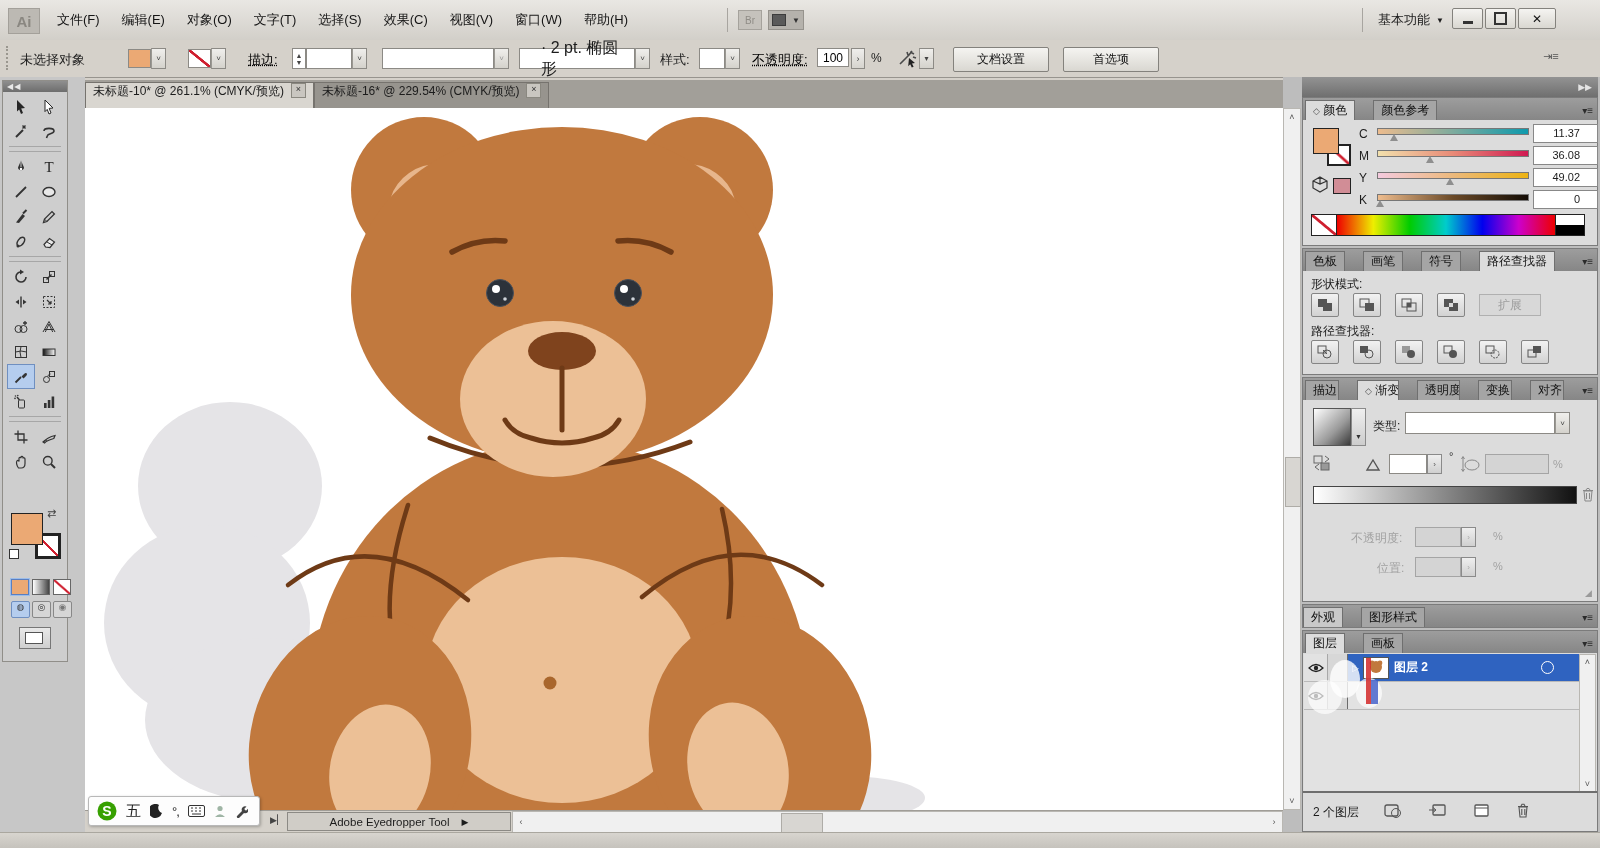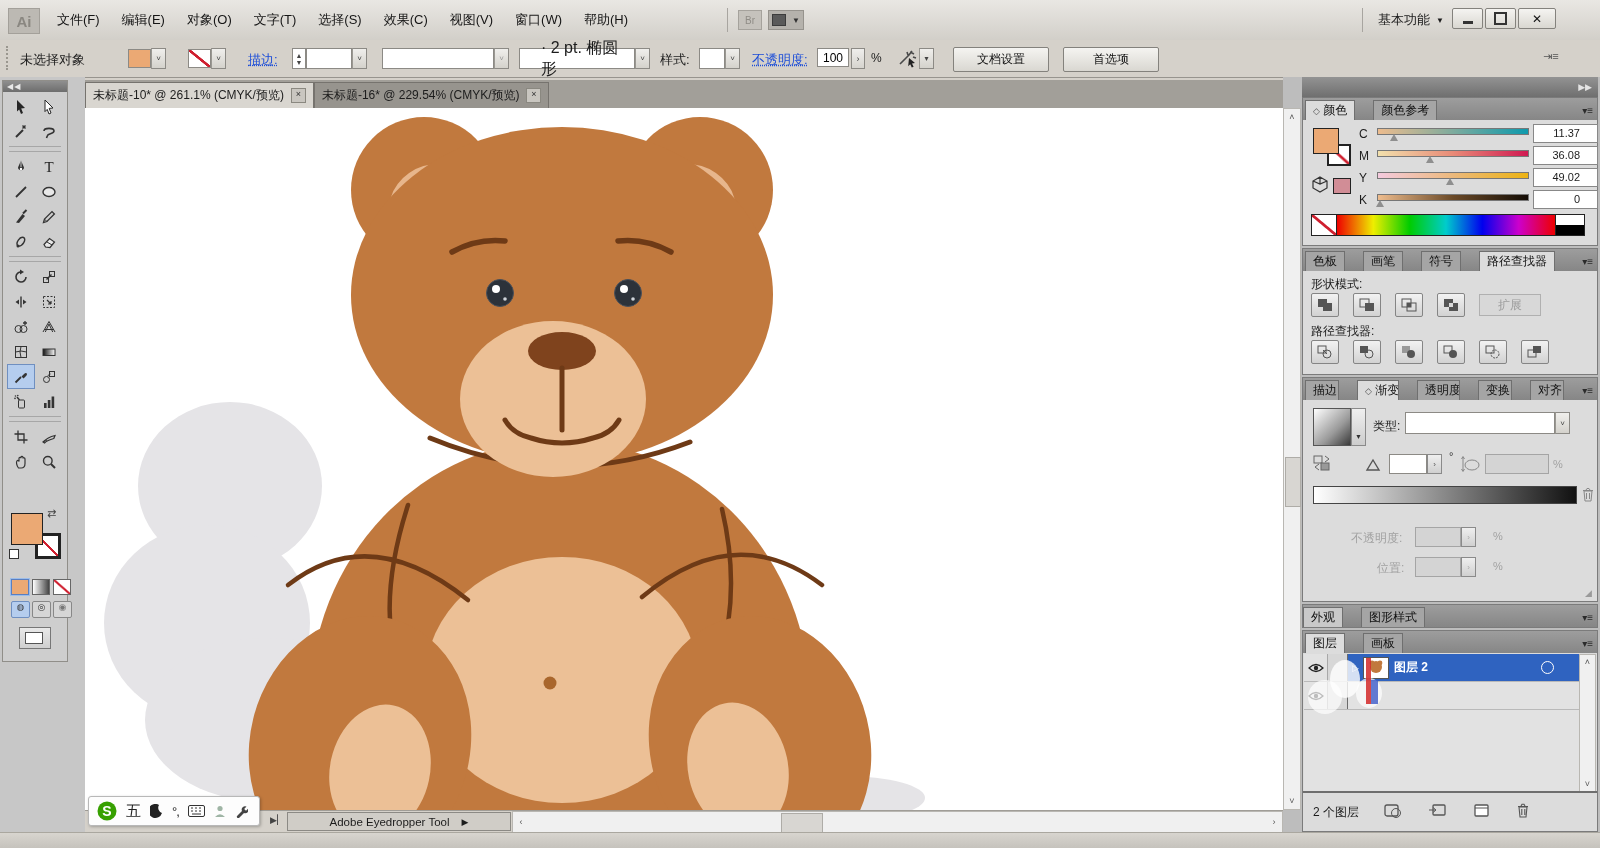--- a/index.html
+++ b/index.html
@@ -7,29 +7,29 @@
        font-family:"Liberation Sans","DejaVu Sans",sans-serif;font-size:12px;color:#1c1c1c;
        background:#d5d1ca;}
   .abs{position:absolute}
   .flex{display:flex;align-items:center}
   .bd{border:1px solid #8c8a85;box-sizing:border-box}
   .white{background:#fff}
   .ddbtn{width:15px;height:100%;background:linear-gradient(#f0efec,#d4d2cc);border-left:1px solid #9a9892;
          display:flex;align-items:center;justify-content:center;font-size:8px;color:#444}
   .btn3d{background:linear-gradient(#f5f4f1,#d9d7d1);border:1px solid #84827d;border-radius:2px;
          display:flex;align-items:center;justify-content:center;font-size:12px;color:#111}
-  .bluelbl{color:#1d4ed8;text-decoration:underline dotted}
+  .bluelbl{color:#000000;text-decoration:underline dotted}
   
   #menubar{left:0;top:0;width:1600px;height:40px;background:linear-gradient(#e9e7e3,#d2cfc9);border-bottom:1px solid #a09d97}
   .menu-item{padding:0 11px;height:40px;display:flex;align-items:center;font-size:13px;color:#151515}
   
   #ctrlbar{left:0;top:40px;width:1600px;height:37px;background:#d5d1ca;border-bottom:1px solid #97948e}
   
   #tabstrip{left:85px;top:80px;width:1198px;height:28px;background:#a29f99;border-bottom:1px solid #76736e}
-  .doctab{height:26px;margin-top:2px;display:flex;align-items:center;padding:0 7px;font-size:12px;border:1px solid #76736e;border-bottom:none}
+  .doctab{height:26px;margin-top:2px;display:flex;padding:0 7px;font-size:12px;border:1px solid #76736e;border-bottom:none}
   .doctab .x{margin-left:7px;width:13px;height:13px;border:1px solid #8a8880;background:#c9c6c0;font-size:9px;line-height:11px;text-align:center;color:#333}
   
   #toolbar{left:2px;top:80px;width:64px;height:580px;background:#cecece;border:1px solid #908e89}
   #toolbar .hdr{height:11px;background:linear-gradient(#8f8f8f,#6d6d6d);color:#e8e8e8;font-size:8px;line-height:11px;padding-left:4px;letter-spacing:1px}
   .tool{width:28px;height:25px;display:flex;align-items:center;justify-content:center}
   .tool.active{background:#b5cdee;border:1px solid #6f8fc0;box-sizing:border-box}
   .tgrid{display:flex;flex-wrap:wrap;width:56px;margin:2px auto 0}
   .tsep{width:52px;height:1px;background:#a7a7a7;margin:2px auto}
   
   .panel{position:absolute;left:1302px;width:296px;background:#dcdcdc;border:1px solid #7b7b7b;box-sizing:border-box}

